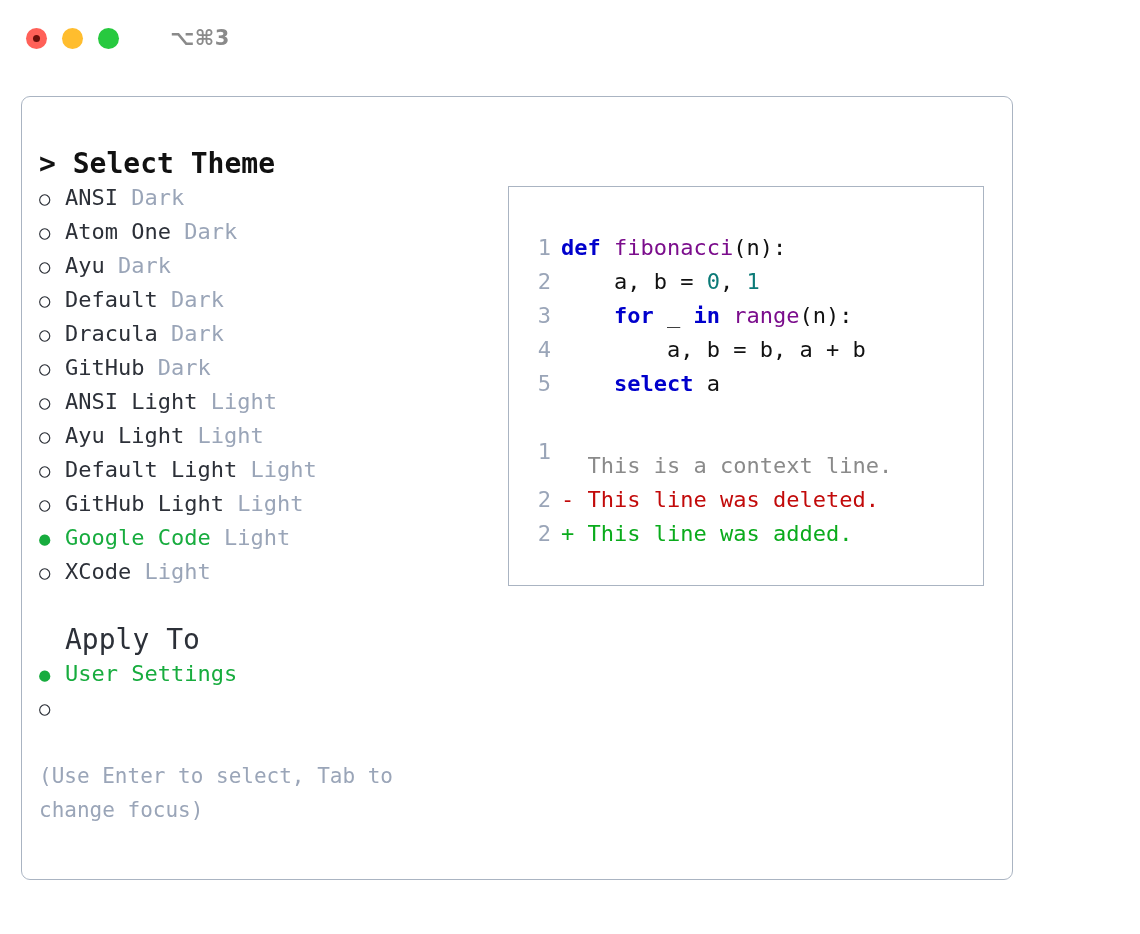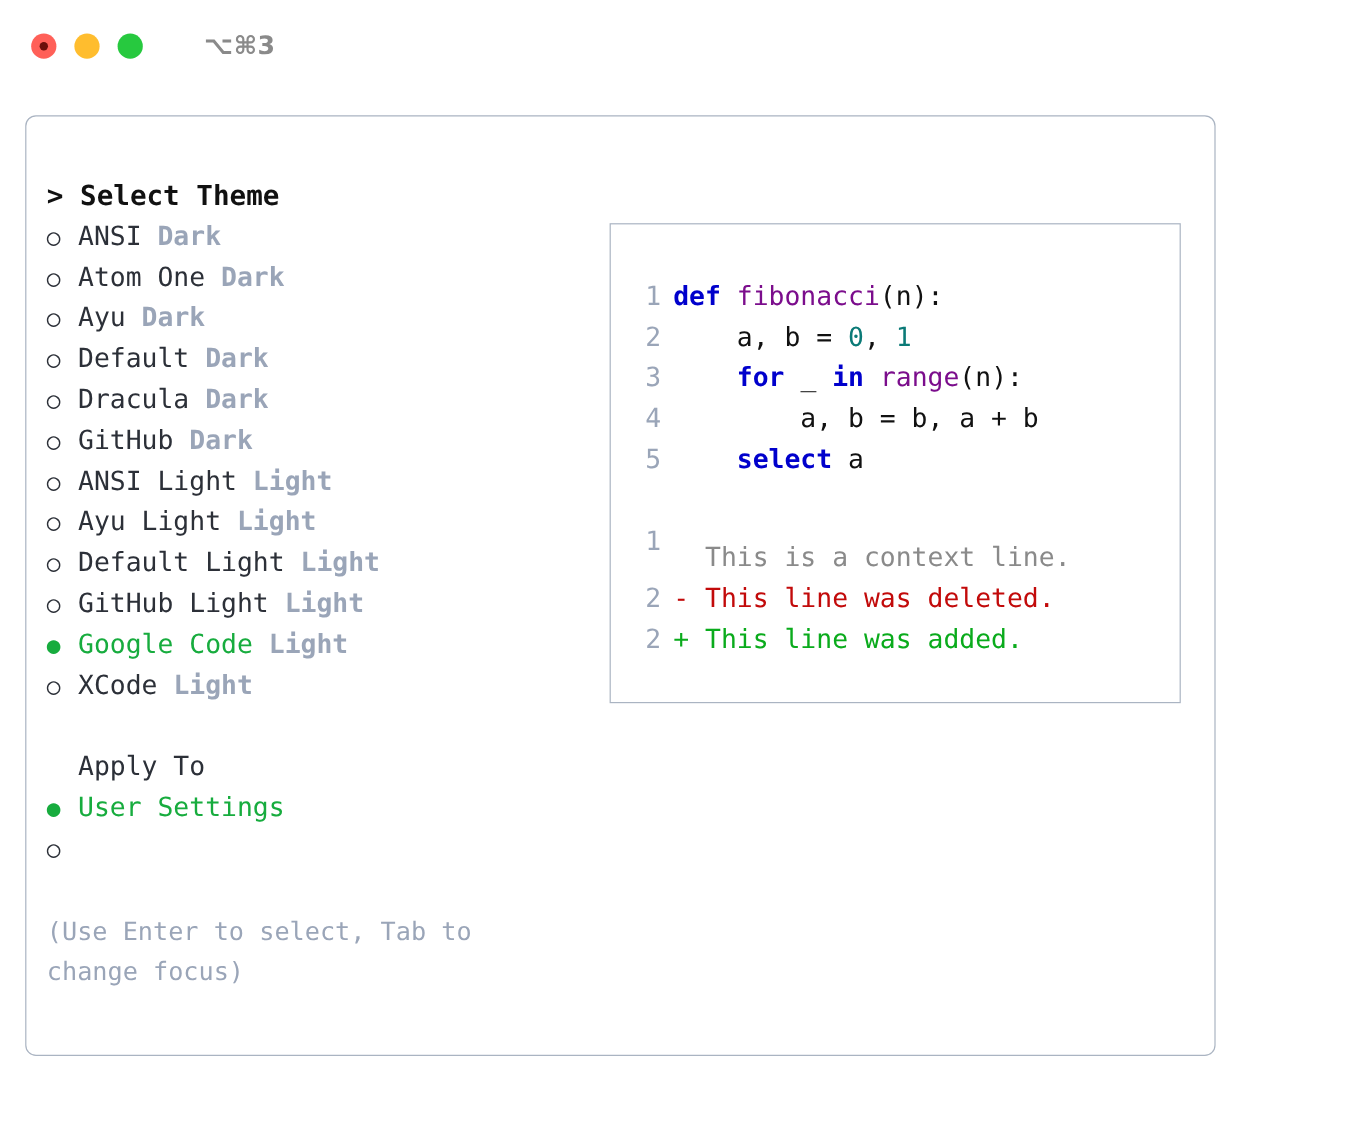--- a/index.html
+++ b/index.html
@@ -69,21 +69,21 @@
     height: 100%;
   }
 
   
   .left-col {
     width: 462px;
     padding-left: 17px;
   }
 
   .col-heading {
-    font-size: 23px;
+    font-size: 28px;
     font-weight: bold;
     color: #111111;
     line-height: 34px;
     white-space: pre;
   }
 
   .opt-list { margin-top: 0; }
 
   .opt {
     display: flex;
@@ -96,26 +96,26 @@
   .bullet {
     width: 26px;
     flex: 0 0 26px;
     font-size: 19px;
     color: #2c3038;
     line-height: 34px;
   }
   .opt.selected .bullet { color: #17ac3e; }
   .opt.selected .opt-label { color: #17ac3e; }
   .opt-label { color: #2c3038; text-align: right; }
-  .opt-badge { color: #9aa5b8; font-weight: bold; }
+  .opt-badge { color: #9aa5b8; }
 
   .group-gap { height: 34px; }
 
   .apply-heading {
-    font-size: 22px;
+    font-size: 28px;
     line-height: 34px;
     color: #2c3038;
     padding-left: 26px;
     white-space: pre;
   }
 
   .hint {
     margin-top: 34px;
     font-size: 21px;
     line-height: 34px;

